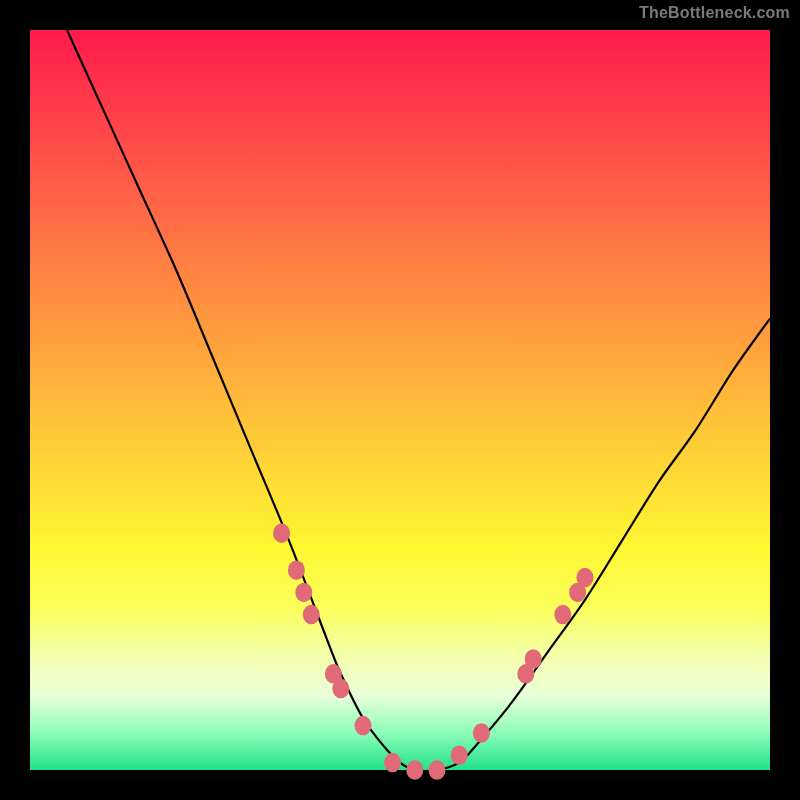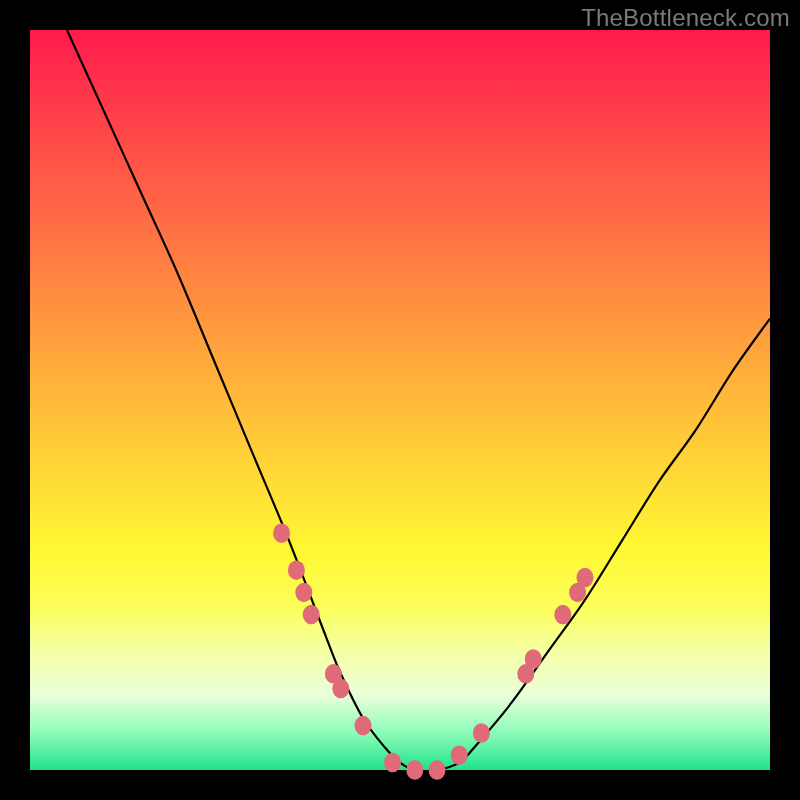--- a/index.html
+++ b/index.html
@@ -37,22 +37,22 @@
       #e8ffd9 90%,
       #8cfcb8 95%,
       #20e28a 100%
     );
   }
   .watermark {
     position: absolute;
     top: 4px;
     right: 10px;
     color: #7a7a7a;
-    font-size: 24px;
-    font-weight: 400;
+    font-size: 16px;
+    font-weight: 700;
     letter-spacing: 0.2px;
     user-select: none;
   }
   svg.curve {
     position: absolute;
     left: 0;
     top: 0;
     width: 740px;
     height: 740px;
     overflow: visible;

